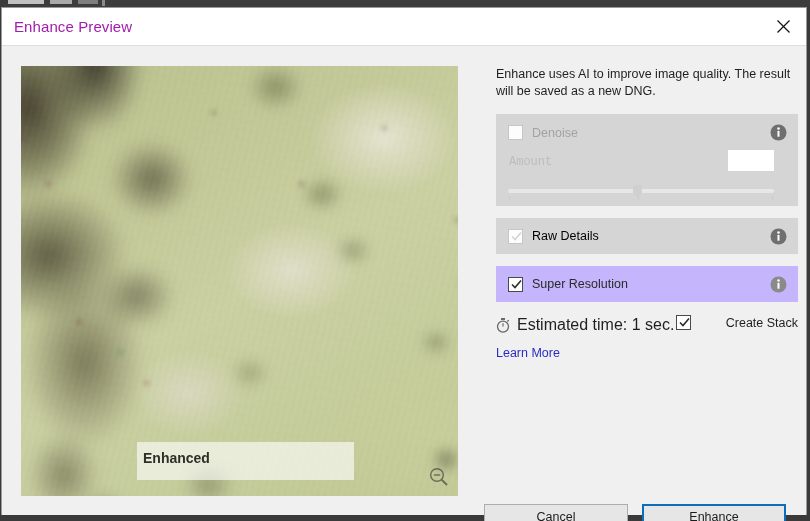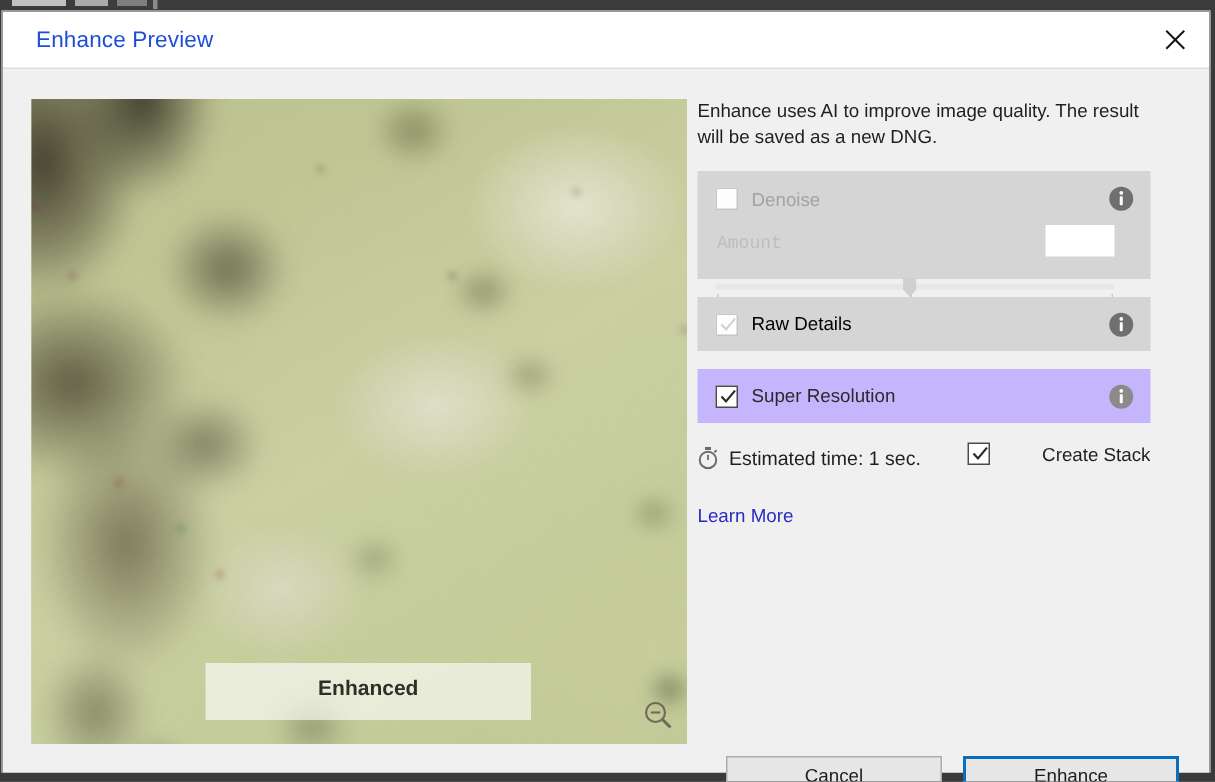--- a/index.html
+++ b/index.html
@@ -74,23 +74,22 @@
     height: 38px;
     background: #ffffff;
     border-bottom: 1px solid #dedede;
     box-sizing: border-box;
   }
   .title-text {
     position: absolute;
     left: 12px;
     top: 10px;
     font-size: 15px;
-    color: #1d4ed8;
+    color: #a21caf;
     letter-spacing: .1px;
-    margin-left: 10px;
   }
   .close-btn {
     position: absolute;
     right: 0px;
     top: 0px;
     width: 46px;
     height: 37px;
     display: flex;
     align-items: center;
     justify-content: center;
@@ -179,21 +178,20 @@
     filter: blur(1.2px);
   }
 
   .enh-overlay {
     position: absolute;
     left: 116px;
     bottom: 16px;
     width: 205px;
     padding: 8px 6px 10px 6px;
     background: rgba(255,255,255,.62);
-    text-align: center;
     color: #3a3a32;
     cursor: default;
   }
   .enh-title {
     font-size: 14px;
     font-weight: bold;
     margin-bottom: 4px;
     color: #2f2f28;
   }
   .enh-sub {
@@ -208,39 +206,39 @@
     bottom: 8px;
     width: 22px;
     height: 22px;
     cursor: pointer;
     opacity: .72;
   }
 
   
   .right {
     position: absolute;
-    left: 463px;
+    left: 494px;
     top: 20px;
     width: 302px;
   }
   .intro {
     font-size: 12.5px;
     line-height: 17px;
     color: #1f1f1f;
     width: 300px;
     margin-bottom: 14px;
   }
 
   .group {
     background: #d5d5d5;
     margin-bottom: 12px;
     box-sizing: border-box;
     position: relative;
   }
-  .group.denoise { height: 72px; padding: 11px 24px 0 12px; }
+  .group.denoise { height: 92px; padding: 11px 24px 0 12px; }
   .group.row { height: 36px; display: flex; align-items: center; padding: 0 12px; }
   .group.enabled { background: #c4b5fd; }
 
   .chk-row { display: flex; align-items: center; }
   .chkbox {
     width: 15px; height: 15px;
     box-sizing: border-box;
     background: #ffffff;
     border: 1px solid #8d8d8d;
     position: relative;
@@ -334,39 +332,39 @@
 
   .meta-row {
     position: relative;
     height: 22px;
     margin-top: 4px;
     display: flex;
     align-items: center;
   }
   .stopwatch { width: 14px; height: 15px; flex: 0 0 auto; margin-right: 7px; }
   .est-text {
-    font-size: 13px;
+    font-size: 16px;
     color: #1f1f1f;
   }
   .stack-box {
     position: absolute;
     right: 0px;
     top: 1px;
     display: flex;
     align-items: center;
     gap: 27px;
   }
   .stack-label {
     margin-left: 8px;
     font-size: 12.5px;
     color: #1f1f1f;
   }
   .learn {
     display: inline-block;
-    margin-top: 21px;
+    margin-top: 10px;
     font-size: 12.5px;
     color: #2b2bc4;
     text-decoration: none;
     cursor: pointer;
   }
 
   
   .footer {
     position: absolute;
     left: 482px;

